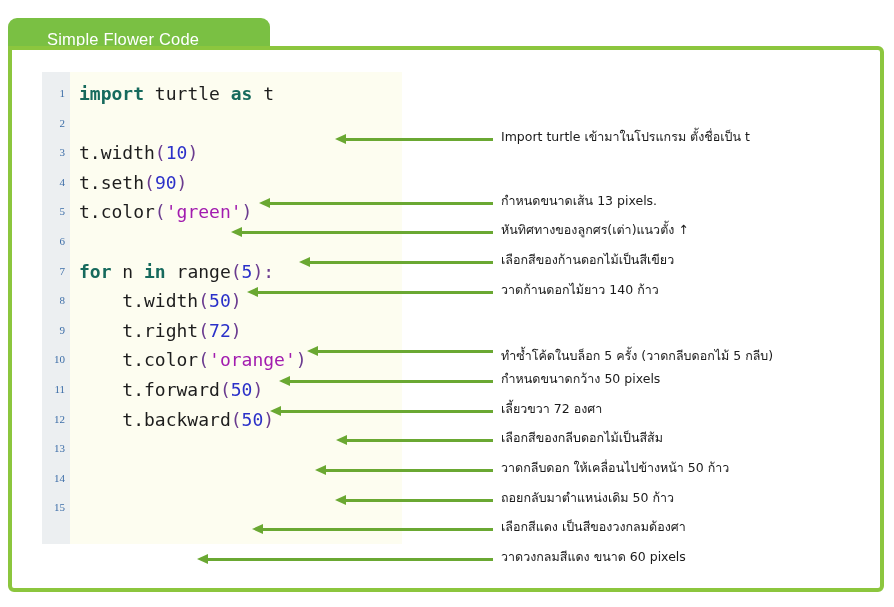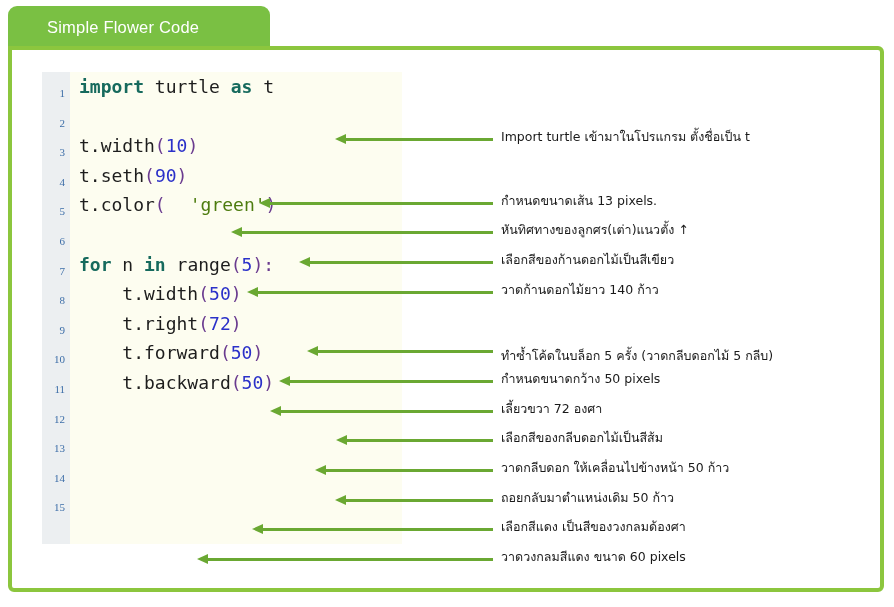--- a/index.html
+++ b/index.html
@@ -21,21 +21,21 @@
     left: 8px;
     top: 6px;
     width: 876px;
     height: 586px;
   }
 
   
   #tab {
     position: absolute;
     left: 0px;
-    top: 0px;
+    top: 12px;
     width: 262px;
     height: 44px;
     background: #7ac043;
     border-radius: 9px 9px 0 0;
     box-sizing: border-box;
   }
   #tab-label {
     position: absolute;
     left: 39px;
     top: 12px;
@@ -81,35 +81,36 @@
     height: 29.6px;
     line-height: 29.6px;
     text-align: right;
     padding-right: 5px;
     font-family: "Liberation Serif", serif;
     font-size: 11px;
     color: #3d6ea8;
   }
   #code-lines {
     flex: 1 1 auto;
+    padding-top: 7px;
     padding-left: 9px;
     box-sizing: border-box;
   }
   #code-lines .cl {
     display: block;
     height: 29.6px;
     line-height: 29.6px;
     font-family: "DejaVu Sans Mono", monospace;
     font-size: 18px;
     white-space: pre;
     color: #222222;
   }
   .tok-kw   { color: #166a5d; font-weight: bold; }
   .tok-num  { color: #2b31c9; }
-  .tok-str  { color: #4d7c0f; margin-left: 24px; }
+  .tok-str  { color: #a21caf; }
   .tok-punc { color: #6a3b8f; }
   .tok-plain{ color: #1d1d1d; }
 
   
   .arrow {
     position: absolute;
     height: 11px;
   }
   .arrow .shaft {
     position: absolute;
@@ -172,20 +173,21 @@
       <div id="code-lines">
           <span class="cl"><span class="tok-kw">import</span><span class="tok-plain"> turtle </span><span class="tok-kw">as</span><span class="tok-plain"> t</span></span>
           <span class="cl">&nbsp;</span>
           <span class="cl"><span class="tok-plain">t.width</span><span class="tok-punc">(</span><span class="tok-num">10</span><span class="tok-punc">)</span></span>
           <span class="cl"><span class="tok-plain">t.seth</span><span class="tok-punc">(</span><span class="tok-num">90</span><span class="tok-punc">)</span></span>
           <span class="cl"><span class="tok-plain">t.color</span><span class="tok-punc">(</span><span class="tok-str">'green'</span><span class="tok-punc">)</span></span>
           <span class="cl">&nbsp;</span>
           <span class="cl"><span class="tok-kw">for</span><span class="tok-plain"> n </span><span class="tok-kw">in</span><span class="tok-plain"> range</span><span class="tok-punc">(</span><span class="tok-num">5</span><span class="tok-punc">):</span></span>
           <span class="cl"><span class="tok-plain">    t.width</span><span class="tok-punc">(</span><span class="tok-num">50</span><span class="tok-punc">)</span></span>
           <span class="cl"><span class="tok-plain">    t.right</span><span class="tok-punc">(</span><span class="tok-num">72</span><span class="tok-punc">)</span></span>
+          <span class="cl"><span class="tok-plain">    t.color</span><span class="tok-punc">(</span><span class="tok-str">'orange'</span><span class="tok-punc">)</span></span>
           <span class="cl"><span class="tok-plain">    t.forward</span><span class="tok-punc">(</span><span class="tok-num">50</span><span class="tok-punc">)</span></span>
           <span class="cl"><span class="tok-plain">    t.backward</span><span class="tok-punc">(</span><span class="tok-num">50</span><span class="tok-punc">)</span></span>
         </div>
     </div>
 
     <div id="arrow-layer">
         <div class="arrow" style="left: 323px; top: 84px; width: 158px;">
           <div class="head"></div>
           <div class="shaft" style="width: 149px;"></div>
         </div>

